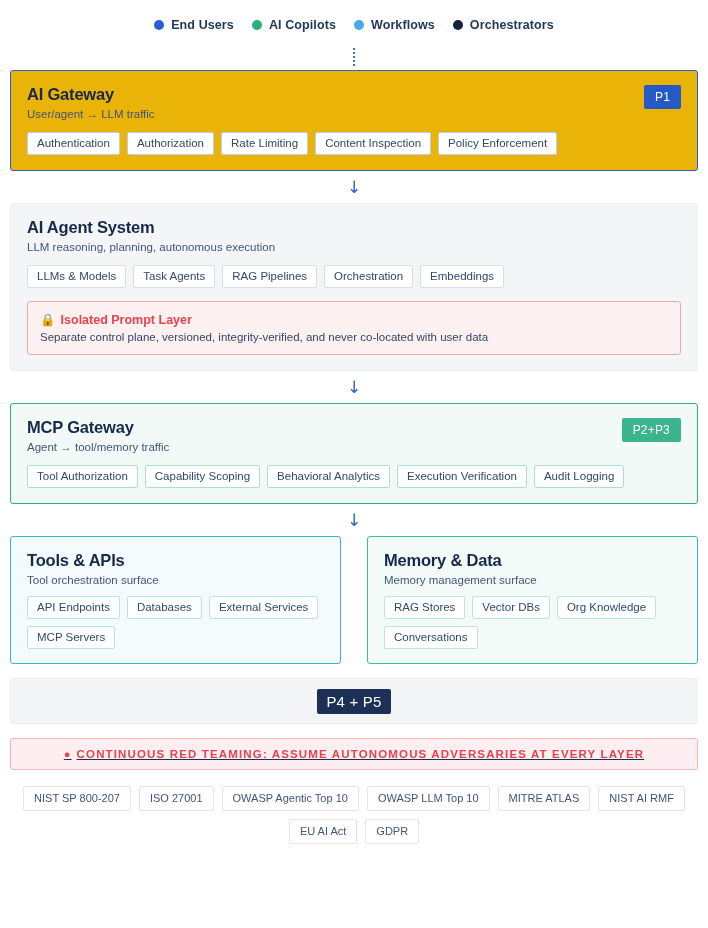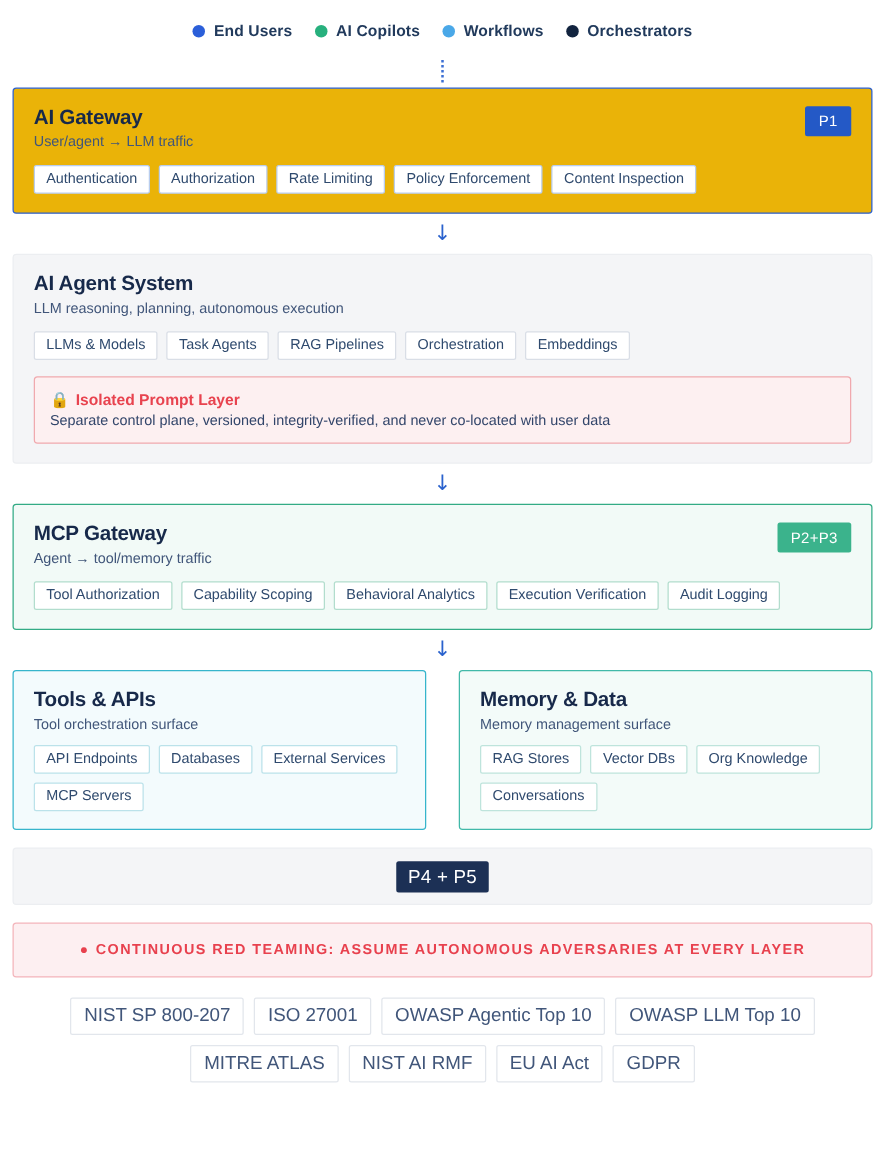--- a/index.html
+++ b/index.html
@@ -202,24 +202,25 @@
     color: #2f4straight;
     color: #31476b;
   }
 
   
   .redteam {
     margin-top: 14px;
     background: #fdeff1;
     border: 1px solid #f3b4ba;
     border-radius: 3px;
-    height: 44px;
-    display: flex;
-    align-items: center;
-    justify-content: center;
+    height: 32px;
+    display: flex;
+    align-items: center;
+    justify-content: center;
+    text-decoration: underline;
   }
   .redteam-text {
     font-size: 11.5px;
     font-weight: 700;
     color: #e8414e;
     letter-spacing: 1.15px;
     text-transform: uppercase;
   }
   .redteam-dot {
     color: #e8414e;
@@ -229,21 +230,21 @@
 
   
   .compliance {
     margin-top: 16px;
     display: flex;
     flex-wrap: wrap;
     justify-content: center;
     gap: 8px;
   }
   .comp-chip {
-    font-size: 15px;
+    font-size: 11px;
     color: #41567a;
     background: #ffffff;
     border: 1px solid #e2e6ec;
     border-radius: 2px;
     padding: 5px 10px 6px 10px;
     white-space: nowrap;
   }
 </style>
 </head>
 <body>
@@ -278,22 +279,22 @@
       <div>
         <div class="layer-title">AI Gateway</div>
         <div class="layer-sub">User/agent → LLM traffic</div>
       </div>
       <div class="badge badge-p1">P1</div>
     </div>
     <div class="chips">
       <span class="chip">Authentication</span>
       <span class="chip">Authorization</span>
       <span class="chip">Rate Limiting</span>
+      <span class="chip">Content Inspection</span>
       <span class="chip">Policy Enforcement</span>
-      <span class="chip">Content Inspection</span>
     </div>
   </div>
 
   <div class="conn conn-arrow">↓</div>
 
   <div class="layer layer-agent">
     <div class="layer-head">
       <div>
         <div class="layer-title">AI Agent System</div>
         <div class="layer-sub">LLM reasoning, planning, autonomous execution</div>

